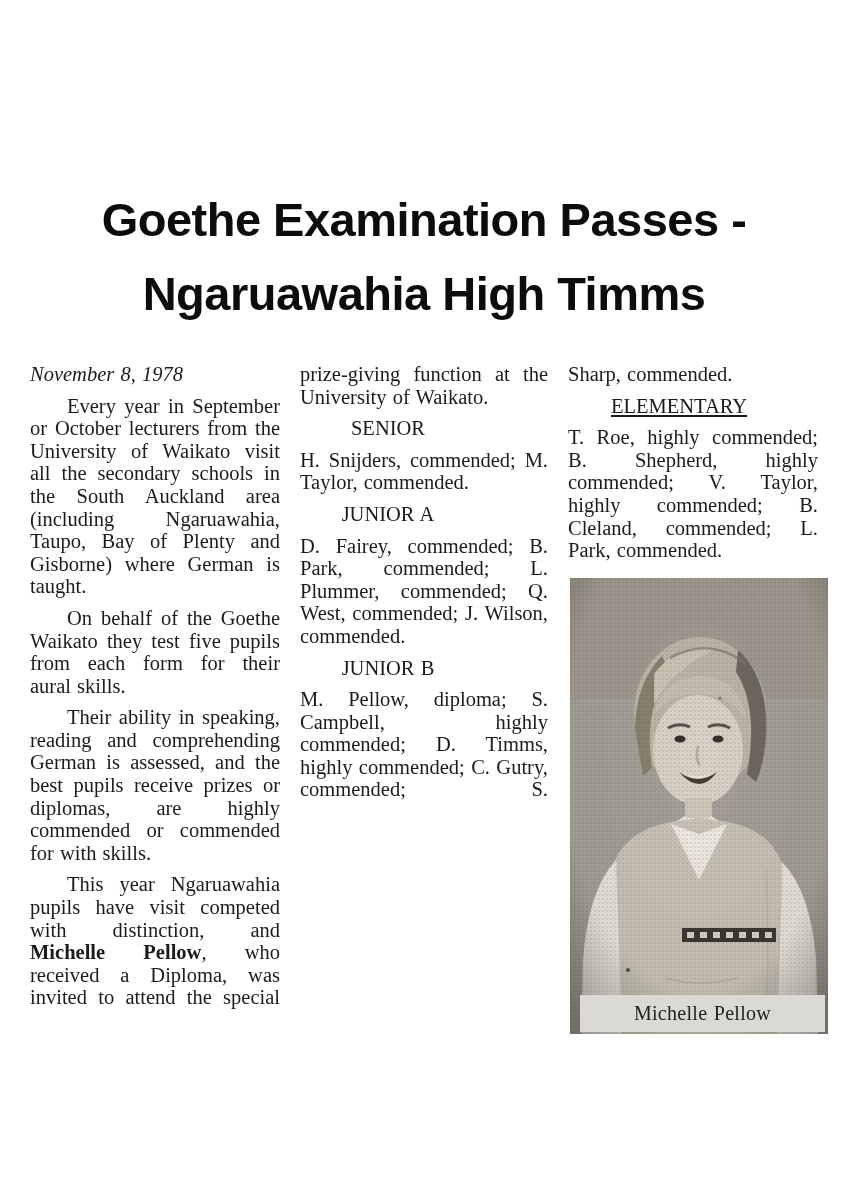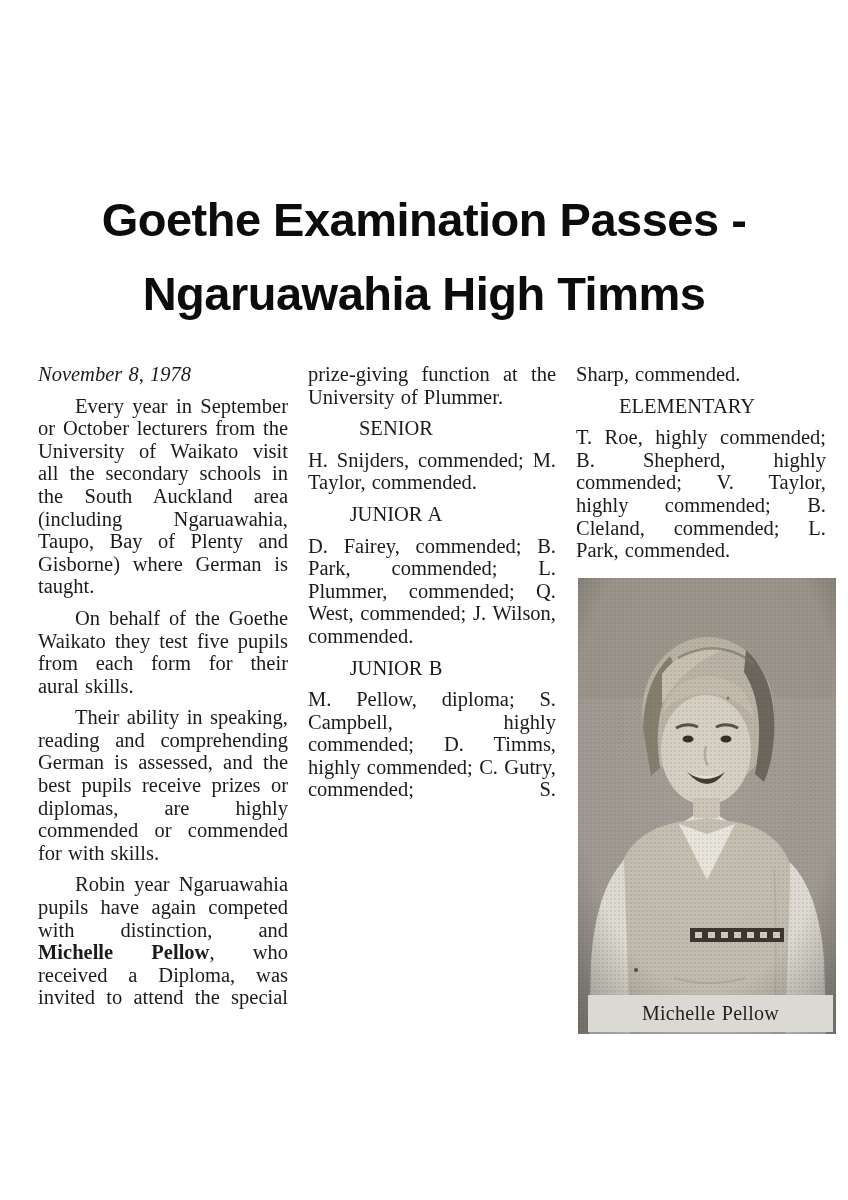--- a/index.html
+++ b/index.html
@@ -25,37 +25,36 @@
   .columns {
     display: grid;
     grid-template-columns: 250px 248px 250px;
     column-gap: 20px;
     padding: 0 30px;
     margin-top: 16px;
     font-size: 20.5px;
     line-height: 22.6px;
     text-align: justify;
     word-spacing: 1px;
-    margin-left: 8px;
   }
   .col { min-width: 0; }
   .col p { margin: 0 0 9px 0; }
   .date {
     font-style: italic;
     text-align: left;
     margin-bottom: 10px;
   }
   .indent { text-indent: 37px; }
   .force-last { text-align-last: justify; }
   .heading {
     text-align: center;
     margin: 8px 0 6px 0;
   }
   .h-col2 { padding-right: 72px; }
-  .h-col3 { padding-right: 28px; }
+  .h-col3 { padding-right: 28px; text-decoration: underline; }
   b.name { font-weight: bold; }
   .photo {
     position: relative;
     width: 258px;
     height: 456px;
     margin: 16px 0 0 2px;
     background: #a49f97;
     box-shadow: inset 0 0 0 1px rgba(95,92,84,0.35);
   }
   .photo svg { display: block; width: 258px; height: 456px; }
@@ -84,25 +83,25 @@
     <span>Ngaruawahia High Timms</span>
   </h1>
 
   <div class="columns">
 
     <div class="col">
       <p class="date">November 8, 1978</p>
       <p class="indent">Every year in September or October lecturers from the University of Waikato visit all the secondary schools in the South Auckland area (including Ngaruawahia, Taupo, Bay of Plenty and Gisborne) where German is taught.</p>
       <p class="indent">On behalf of the Goethe Waikato they test five pupils from each form for their aural skills.</p>
       <p class="indent">Their ability in speaking, reading and comprehending German is assessed, and the best pupils receive prizes or diplomas, are highly commended or commended for with skills.</p>
-      <p class="indent force-last"><span>Robin year Ngaruawahia pupils have again competed with distinction, and </span><b class="name">Michelle Pellow</b><span>, who received a Diploma, was invited to attend the special</span></p>
+      <p class="indent force-last"><span>This year Ngaruawahia pupils have visit competed with distinction, and </span><b class="name">Michelle Pellow</b><span>, who received a Diploma, was invited to attend the special</span></p>
     </div>
 
     <div class="col">
-      <p>prize-giving function at the University of Plummer.</p>
+      <p>prize-giving function at the University of Waikato.</p>
       <p class="heading h-col2">SENIOR</p>
       <p>H. Snijders, commended; M. Taylor, commended.</p>
       <p class="heading h-col2">JUNIOR A</p>
       <p>D. Fairey, commended; B. Park, commended; L. Plummer, commended; Q. West, commended; J. Wilson, commended.</p>
       <p class="heading h-col2">JUNIOR B</p>
       <p class="force-last">M. Pellow, diploma; S. Campbell, highly commended; D. Timms, highly commended; C. Gutry, commended; S.</p>
     </div>
 
     <div class="col">
       <p>Sharp, commended.</p>

